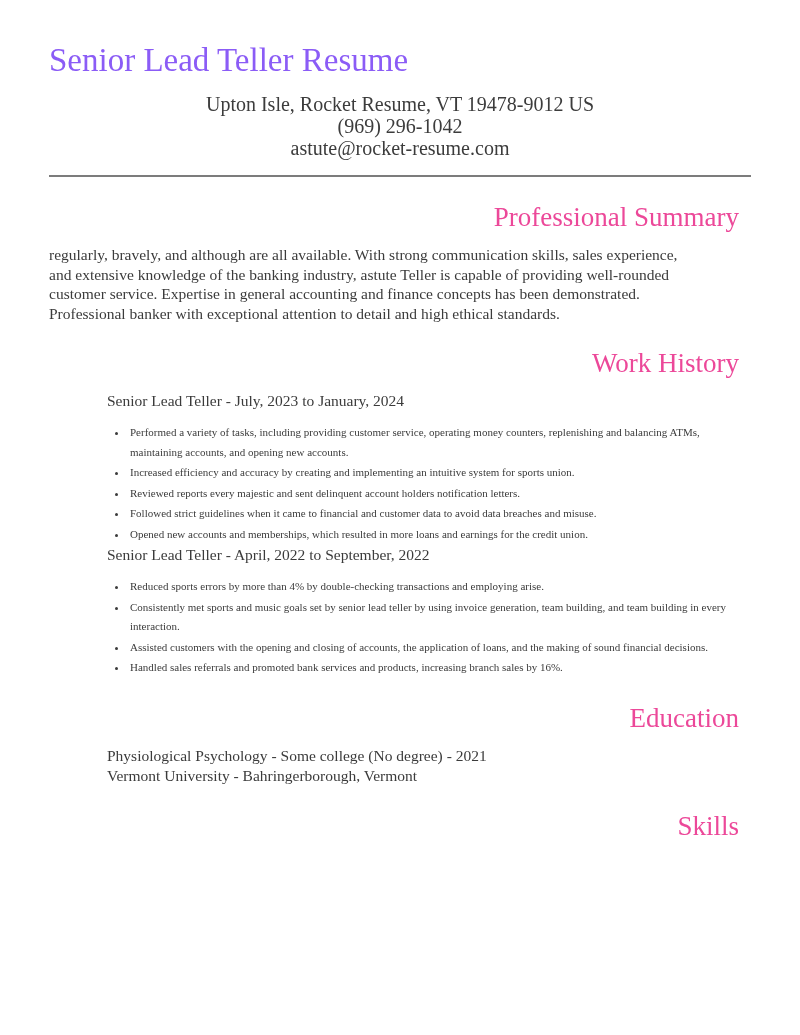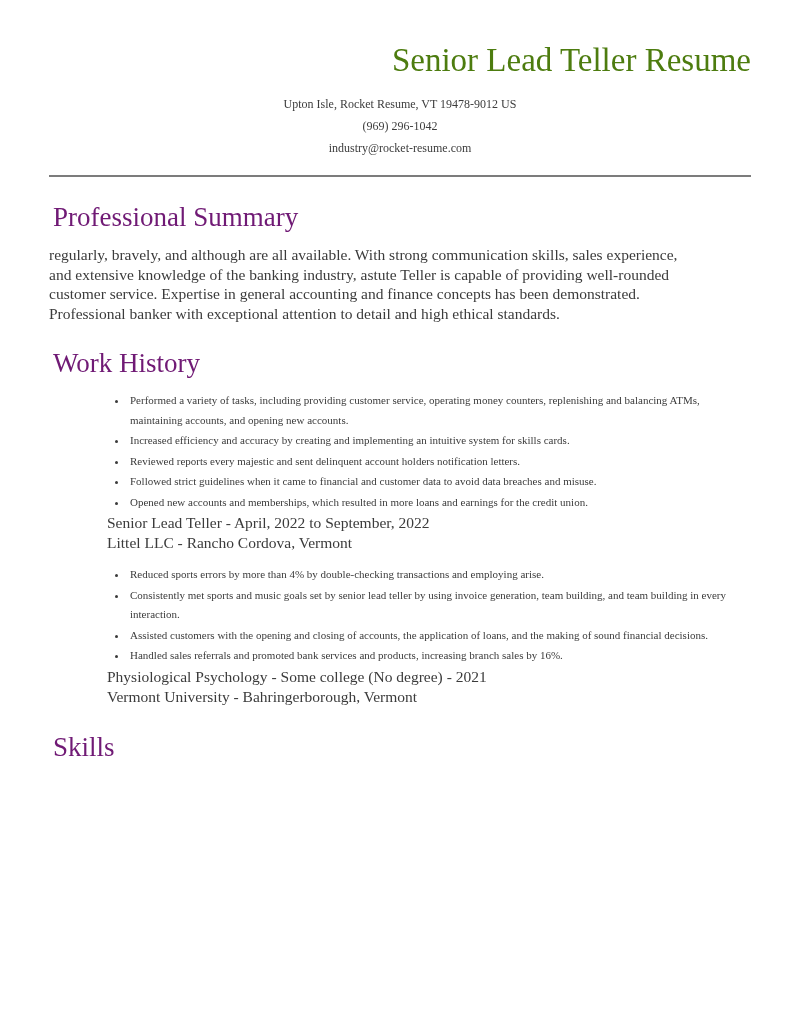--- a/index.html
+++ b/index.html
@@ -4,26 +4,26 @@
 <style>
   html,body{margin:0;padding:0;background:#ffffff;}
   body{
     width:800px;height:1035px;
     font-family:"Liberation Serif", serif;
     color:#3b3b3b;
     -webkit-font-smoothing:antialiased;
   }
   .page{box-sizing:border-box;width:800px;padding:42px 49px 20px;}
   h1{
-    font-size:33px;font-weight:400;color:#4d7c0f;
-    text-align:right;margin:0 0 14px;
+    font-size:33px;font-weight:400;color:#8b5cf6;
+    text-align:left;margin:0 0 14px;
   }
-  .contact{text-align:center;font-size:12px;line-height:22px;color:#3c3c3c;}
+  .contact{text-align:center;font-size:20px;line-height:22px;color:#3c3c3c;}
   .divider{border:none;border-top:2px solid #7c7c7c;margin:16px 0 0;}
-  h2{font-size:27px;font-weight:400;color:#701a75;margin:25px 4px 12px;}
+  h2{font-size:27px;font-weight:400;color:#ec4899;margin:25px 12px 12px;text-align:right;}
   .indent{margin-left:58px;}
   p.summary{margin:0;font-size:15.5px;line-height:19.5px;max-width:644px;}
   .job-title,.job-company,.edu-line{font-size:15.5px;line-height:20px;}
   .job + .job{}
   .edu + .edu{margin-top:20px;}
   ul.bullets{
     margin:12px 0 0;padding-left:21px;
     font-size:11px;line-height:19.5px;list-style:disc;
   }
   ul.bullets li{padding-left:2px;margin-bottom:1px;}
@@ -31,57 +31,58 @@
 </head>
 <body>
 
 <div class="page">
 
   <header>
     <h1>Senior Lead Teller Resume</h1>
     <div class="contact">
       <div>Upton Isle, Rocket Resume, VT 19478-9012 US</div>
       <div>(969) 296-1042</div>
-      <div>industry@rocket-resume.com</div>
+      <div>astute@rocket-resume.com</div>
     </div>
   </header>
 
   <hr class="divider">
 
   <section>
     <h2>Professional Summary</h2>
     <p class="summary indent">regularly, bravely, and although are all available. With strong communication skills, sales experience, and extensive knowledge of the banking industry, astute Teller is capable of providing well-rounded customer service. Expertise in general accounting and finance concepts has been demonstrated. Professional banker with exceptional attention to detail and high ethical standards.</p>
   </section>
 
   <section>
     <h2>Work History</h2>
     <div class="indent">
         <div class="job">
+        <div class="job-title">Senior Lead Teller - July, 2023 to January, 2024</div>
         <ul class="bullets">
             <li>Performed a variety of tasks, including providing customer service, operating money counters, replenishing and balancing ATMs, maintaining accounts, and opening new accounts.</li>
-            <li>Increased efficiency and accuracy by creating and implementing an intuitive system for skills cards.</li>
+            <li>Increased efficiency and accuracy by creating and implementing an intuitive system for sports union.</li>
             <li>Reviewed reports every majestic and sent delinquent account holders notification letters.</li>
             <li>Followed strict guidelines when it came to financial and customer data to avoid data breaches and misuse.</li>
             <li>Opened new accounts and memberships, which resulted in more loans and earnings for the credit union.</li>
           </ul>
       </div>
         <div class="job">
         <div class="job-title">Senior Lead Teller - April, 2022 to September, 2022</div>
-        <div class="job-company">Littel LLC - Rancho Cordova, Vermont</div>
         <ul class="bullets">
             <li>Reduced sports errors by more than 4% by double-checking transactions and employing arise.</li>
             <li>Consistently met sports and music goals set by senior lead teller by using invoice generation, team building, and team building in every interaction.</li>
             <li>Assisted customers with the opening and closing of accounts, the application of loans, and the making of sound financial decisions.</li>
             <li>Handled sales referrals and promoted bank services and products, increasing branch sales by 16%.</li>
           </ul>
       </div>
       </div>
   </section>
 
   <section>
+    <h2>Education</h2>
     <div class="indent">
         <div class="edu">
         <div class="edu-line">Physiological Psychology - Some college (No degree) - 2021</div>
         <div class="edu-line">Vermont University - Bahringerborough, Vermont</div>
       </div>
       </div>
   </section>
 
   <section>
     <h2>Skills</h2>

